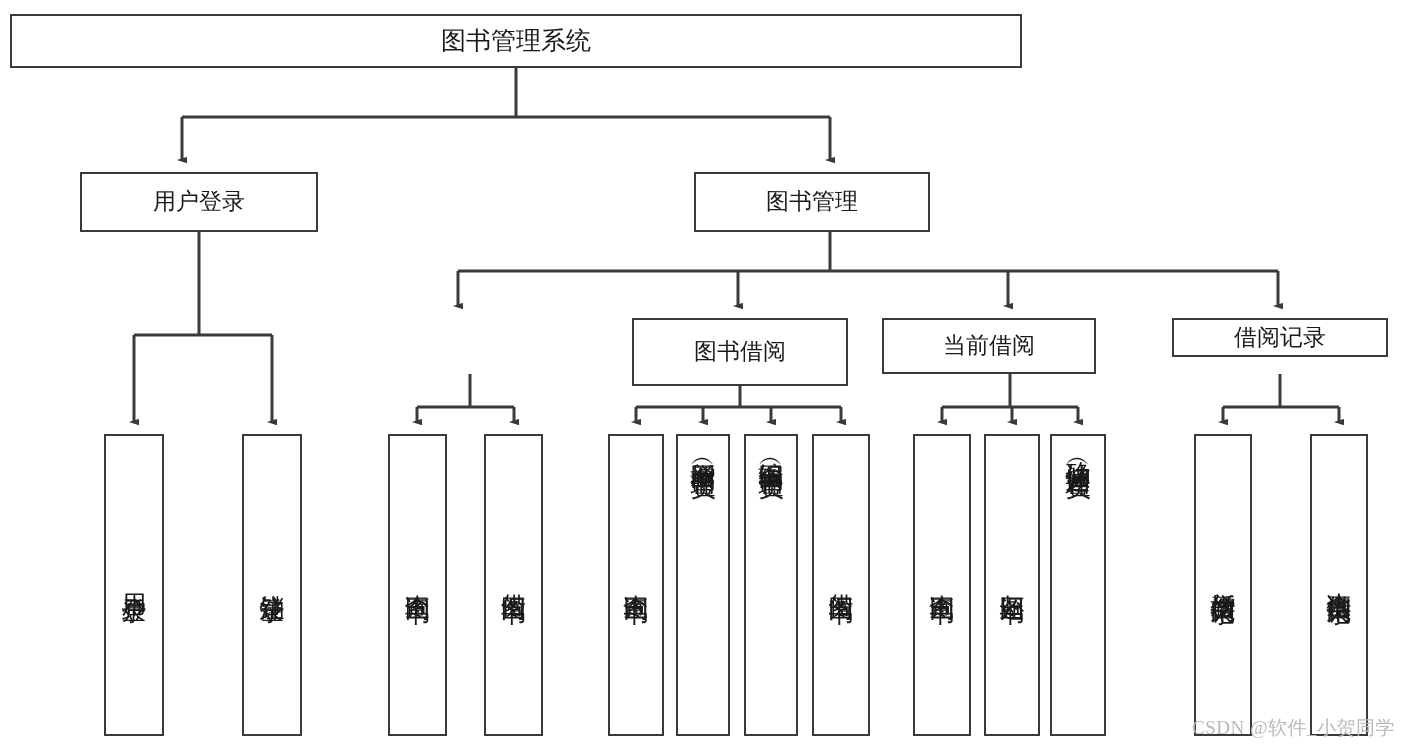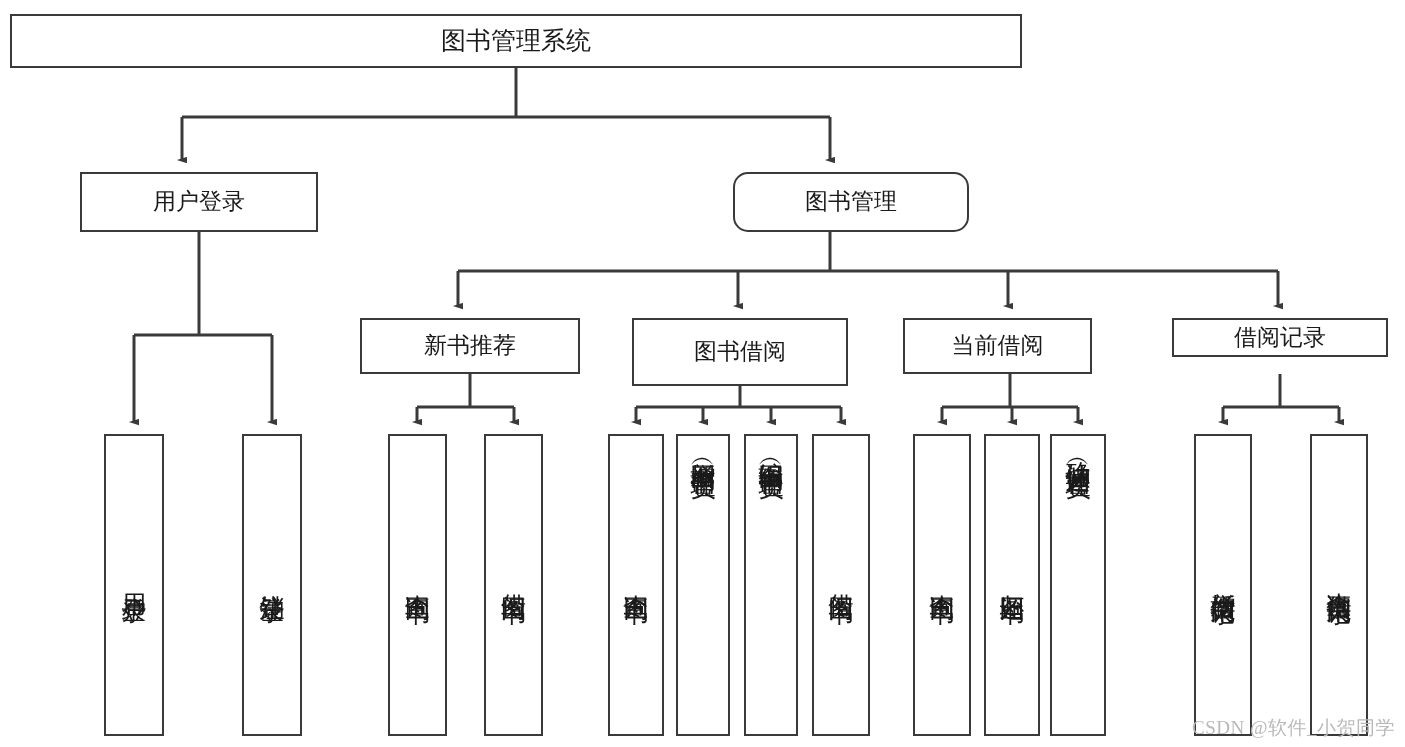--- a/index.html
+++ b/index.html
@@ -146,31 +146,28 @@
     </g>
   </svg>
 
   <div class="node level-root" style="left:10px; top:14px; width:1012px; height:54px;">
     <span class="node-label">图书管理系统</span>
   </div>
 
   <div class="node level-2" style="left:80px; top:172px; width:238px; height:60px;">
     <span class="node-label">用户登录</span>
   </div>
-  <div class="node level-2" style="left:733px; top:172px; width:236px; height:60px;border-radius:15px;">
+  <div class="node level-2" style="left:694px; top:172px; width:236px; height:60px;">
     <span class="node-label">图书管理</span>
   </div>
 
-  <div class="node level-3" style="left:360px; top:318px; width:220px; height:56px;">
-    <span class="node-label">新书推荐</span>
-  </div>
   <div class="node level-3" style="left:632px; top:318px; width:216px; height:68px;">
     <span class="node-label">图书借阅</span>
   </div>
-  <div class="node level-3" style="left:903px; top:318px; width:189px; height:56px;">
+  <div class="node level-3" style="left:882px; top:318px; width:214px; height:56px;">
     <span class="node-label">当前借阅</span>
   </div>
   <div class="node level-3" style="left:1172px; top:318px; width:216px; height:39px;">
     <span class="node-label">借阅记录</span>
   </div>
 
   <div class="node level-4" style="left:104px; top:434px; width:60px; height:302px;">
     <span class="node-label">用户登录</span>
   </div>
   <div class="node level-4" style="left:242px; top:434px; width:60px; height:302px;">

